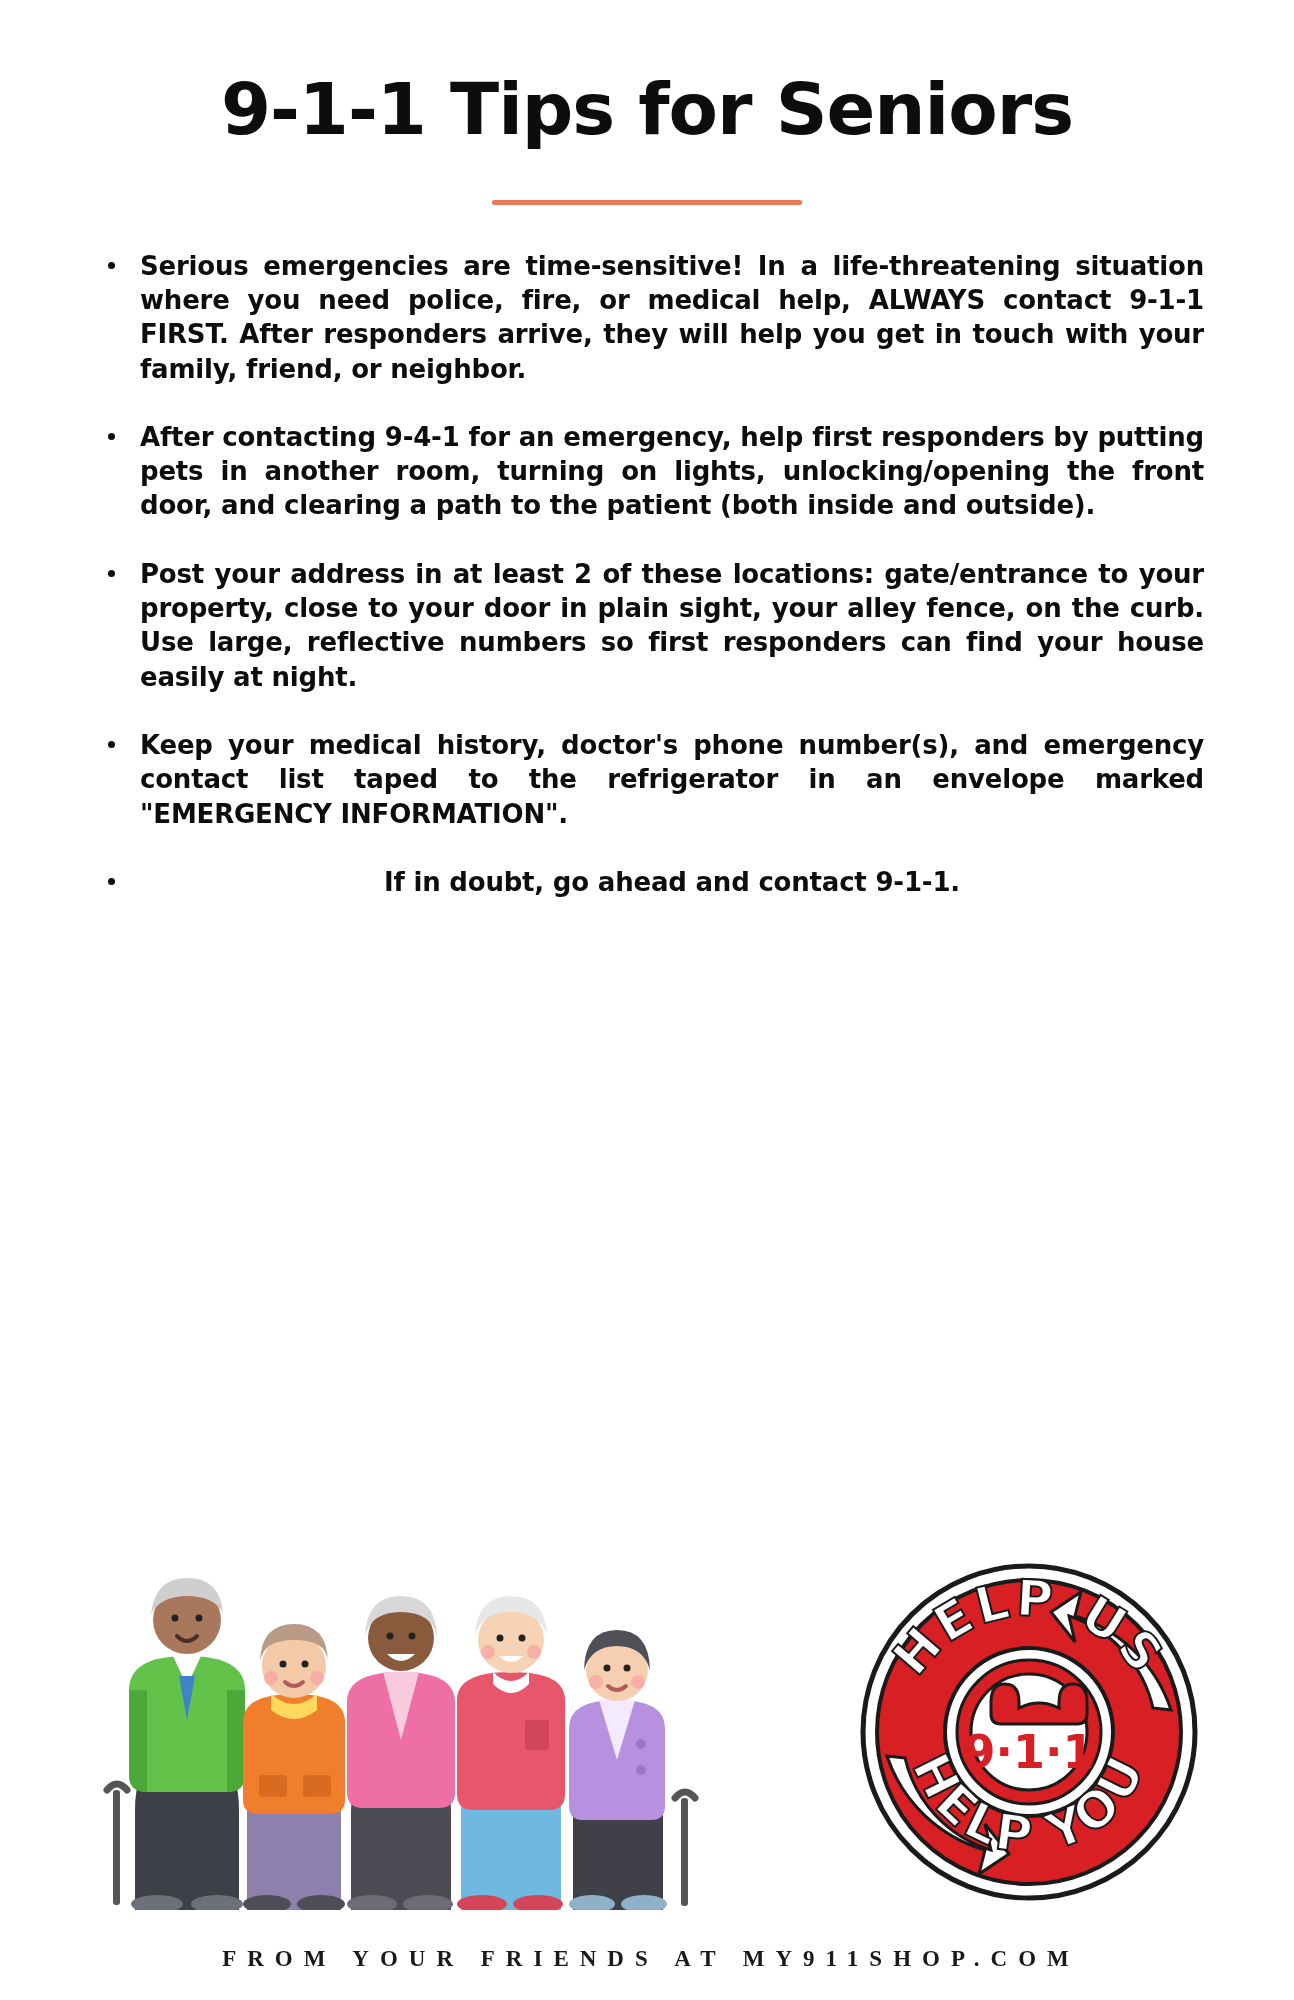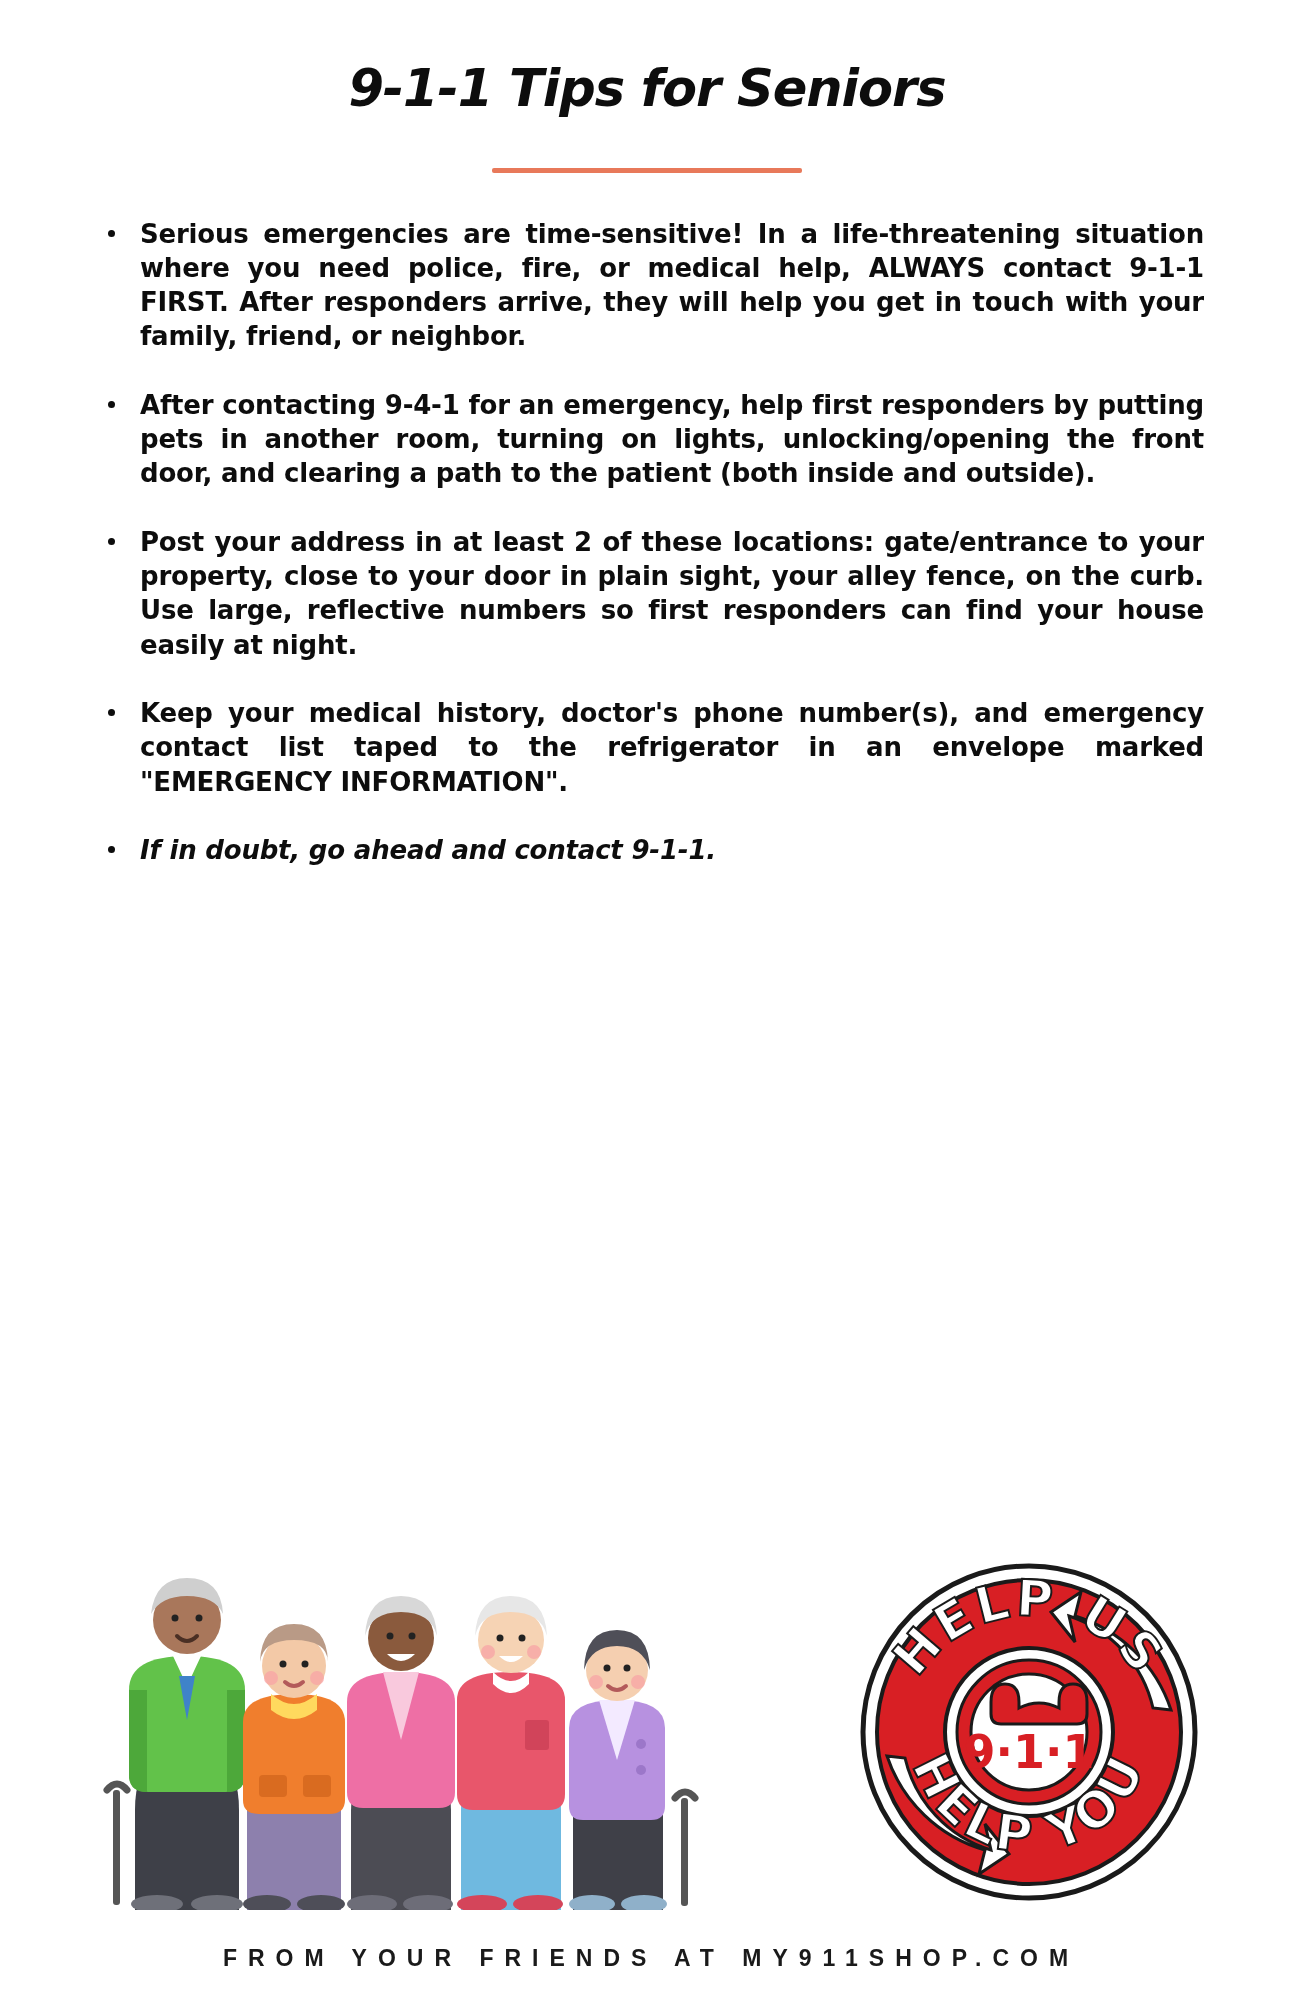--- a/index.html
+++ b/index.html
@@ -17,28 +17,27 @@
   .page {
     position: relative;
     width: 1294px;
     height: 2000px;
     box-sizing: border-box;
     padding: 40px 90px 0 90px;
     background: #ffffff;
   }
   .title {
     text-align: center;
-    font-size: 51px;
+    font-size: 72px;
     font-weight: 700;
     letter-spacing: -1px;
     line-height: 1.05;
-    margin: 22px 0 0 0;
+    margin: 32px 0 0 0;
     color: #0d0d0d;
     font-family: "DejaVu Sans", sans-serif;
-    font-style: italic;
   }
   .divider {
     width: 310px;
     height: 5px;
     background: #e8795a;
     margin: 52px auto 0 auto;
     border-radius: 2px;
   }
   .tips {
     margin: 44px 0 0 0;
@@ -64,22 +63,21 @@
     position: absolute;
     left: 18px;
     top: 13px;
     width: 7px;
     height: 7px;
     background: #0d0d0d;
     border-radius: 50%;
   }
   .tip .line2 {
     display: block;
-    text-align: left;
-    font-style: italic;
+    text-align: center;
   }
   .art {
     position: absolute;
     left: 0;
     right: 0;
     bottom: 90px;
     height: 360px;
   }
   .seniors {
     position: absolute;
@@ -98,21 +96,21 @@
   .footer {
     position: absolute;
     left: 0;
     right: 0;
     bottom: 28px;
     text-align: center;
     font-size: 23px;
     font-weight: 700;
     letter-spacing: 11px;
     color: #1a1a1a;
-    font-family: Liberation Sans, sans-serif;
+    font-family: Liberation Serif, serif;
     margin-left: 8px;
   }
 </style>
 </head>
 <body>
 
 <div class="page">
 
   <h1 class="title">9-1-1 Tips for Seniors</h1>
 

